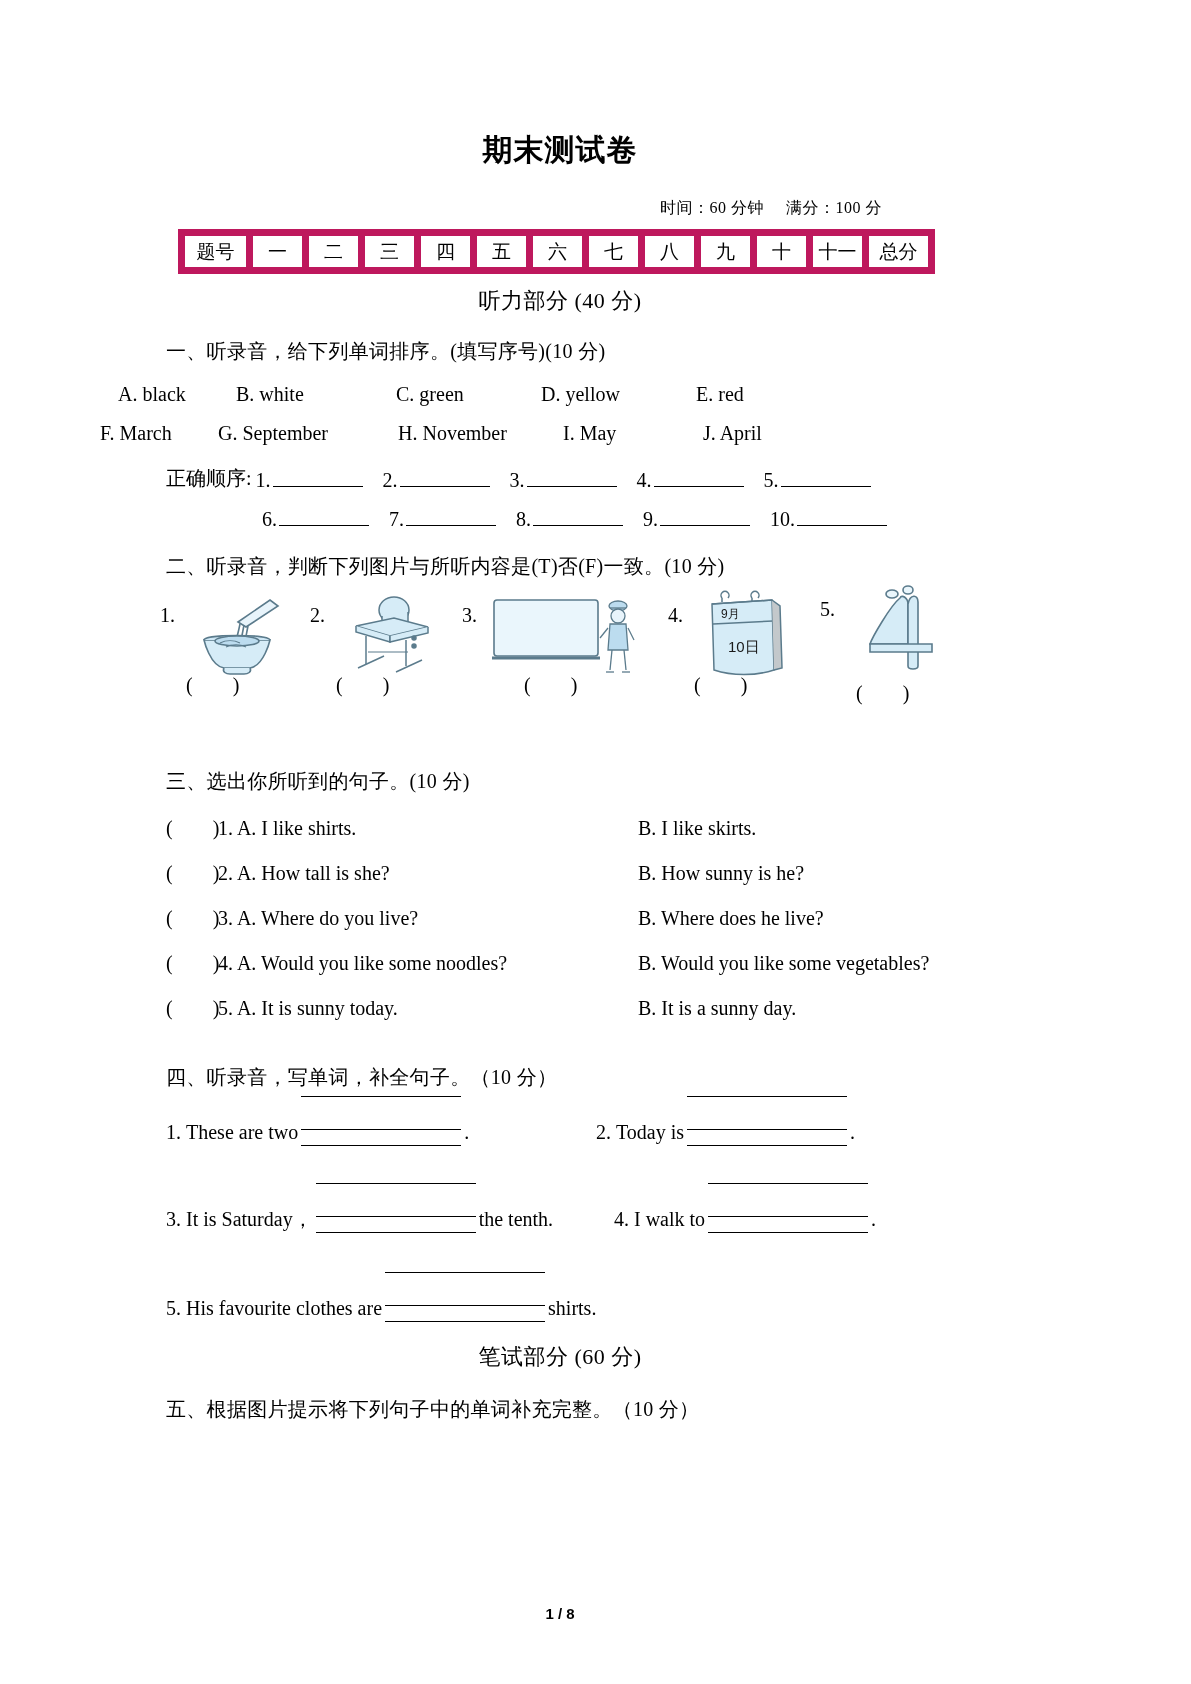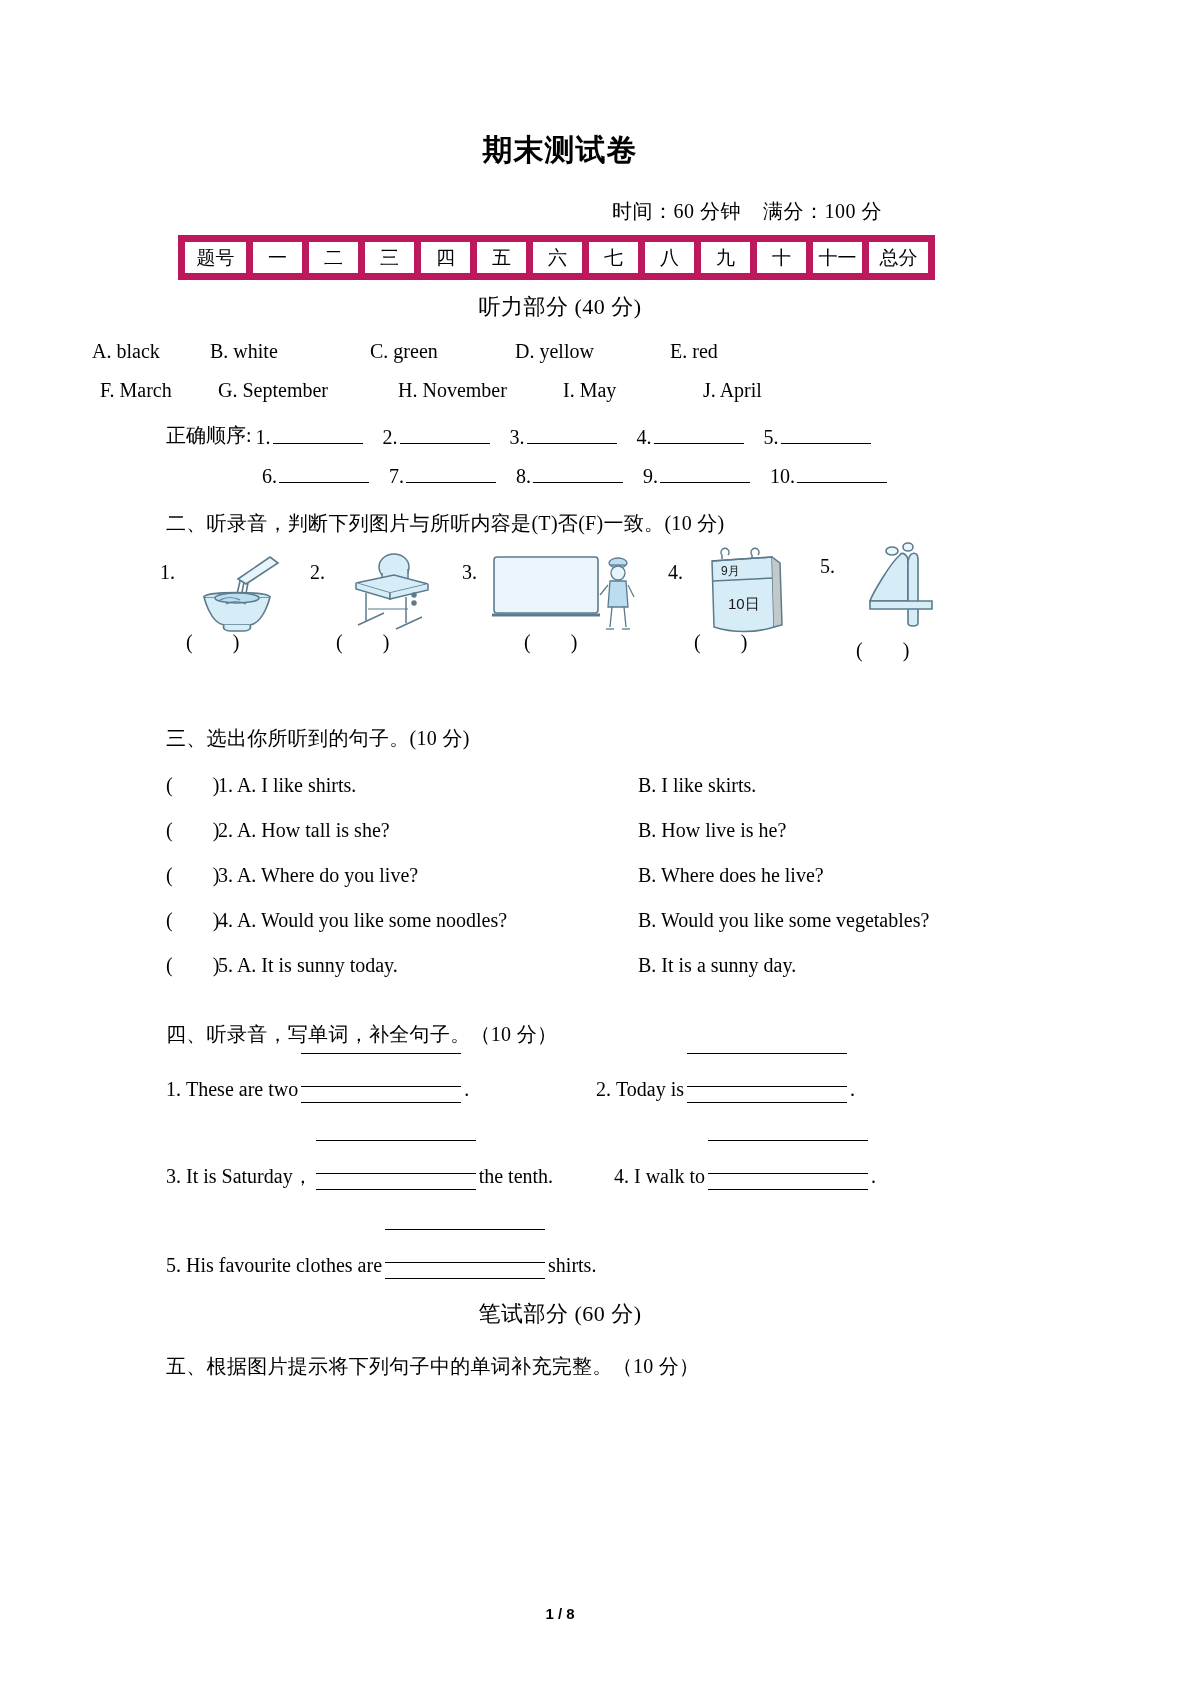--- a/index.html
+++ b/index.html
@@ -22,21 +22,21 @@
     font-weight: bold;
     letter-spacing: 1px;
     margin: 0;
     padding-top: 133px;
     line-height: 1.1;
   }
 
   
   .score-line {
     text-align: right;
-    font-size: 20px;
+    font-size: 16px;
     padding-right: 238px;
     margin-top: 32px;
     letter-spacing: 0.5px;
   }
   .score-line .gap { display: inline-block; width: 22px; }
 
   
   .score-table-wrap { padding: 0 170px 0 178px; margin-top: 10px; }
   table.score-table {
     border-collapse: collapse;
@@ -64,21 +64,21 @@
 
   
   .sec-head {
     font-size: 20px;
     margin-top: 22px;
     padding-left: 166px;
     letter-spacing: 0.3px;
   }
 
   
-  .opt-row { display: flex; font-size: 20px; padding-left: 92px; margin-top: 18px; }
+  .opt-row { display: flex; font-size: 20px; padding-left: 118px; margin-top: 18px; }
   .opt-row .o1 { width: 118px; }
   .opt-row .o2 { width: 160px; }
   .opt-row .o3 { width: 145px; }
   .opt-row .o4 { width: 155px; }
   .opt-row .o5 { width: 120px; }
 
   .opt-row2 { display: flex; font-size: 20px; padding-left: 100px; margin-top: 16px; }
   .opt-row2 .p1 { width: 118px; }
   .opt-row2 .p2 { width: 180px; }
   .opt-row2 .p3 { width: 165px; }
@@ -181,20 +181,21 @@
         <td>十</td>
         <td>十一</td>
         <td class="tot">总分</td>
       </tr>
     </tbody>
       </table>
   </div>
 
   <div class="part-heading">听力部分 (40 分)</div>
 
+  <div class="sec-head">一、听录音，给下列单词排序。(填写序号)(10 分)</div>
 
   <div class="opt-row">
     <span class="o1">A. black</span>
     <span class="o2">B. white</span>
     <span class="o3">C. green</span>
     <span class="o4">D. yellow</span>
     <span class="o5">E. red</span>
   </div>
 
   <div class="opt-row2">
@@ -365,21 +366,21 @@
   <div class="sec-head" style="margin-top:44px;">三、选出你所听到的句子。(10 分)</div>
 
   <div class="choice-row">
     <span class="brk">(        )</span>
     <span class="qa"><span>1.</span> <span>A. I like shirts.</span></span>
     <span class="qb">B. I like skirts.</span>
   </div>
   <div class="choice-row">
     <span class="brk">(        )</span>
     <span class="qa"><span>2.</span> <span>A. How tall is she?</span></span>
-    <span class="qb">B. How live is he?</span>
+    <span class="qb">B. How sunny is he?</span>
   </div>
   <div class="choice-row">
     <span class="brk">(        )</span>
     <span class="qa"><span>3.</span> <span>A. Where do you live?</span></span>
     <span class="qb">B. Where does he live?</span>
   </div>
   <div class="choice-row">
     <span class="brk">(        )</span>
     <span class="qa"><span>4.</span> <span>A. Would you like some noodles?</span></span>
     <span class="qb">B. Would you like some vegetables?</span>

